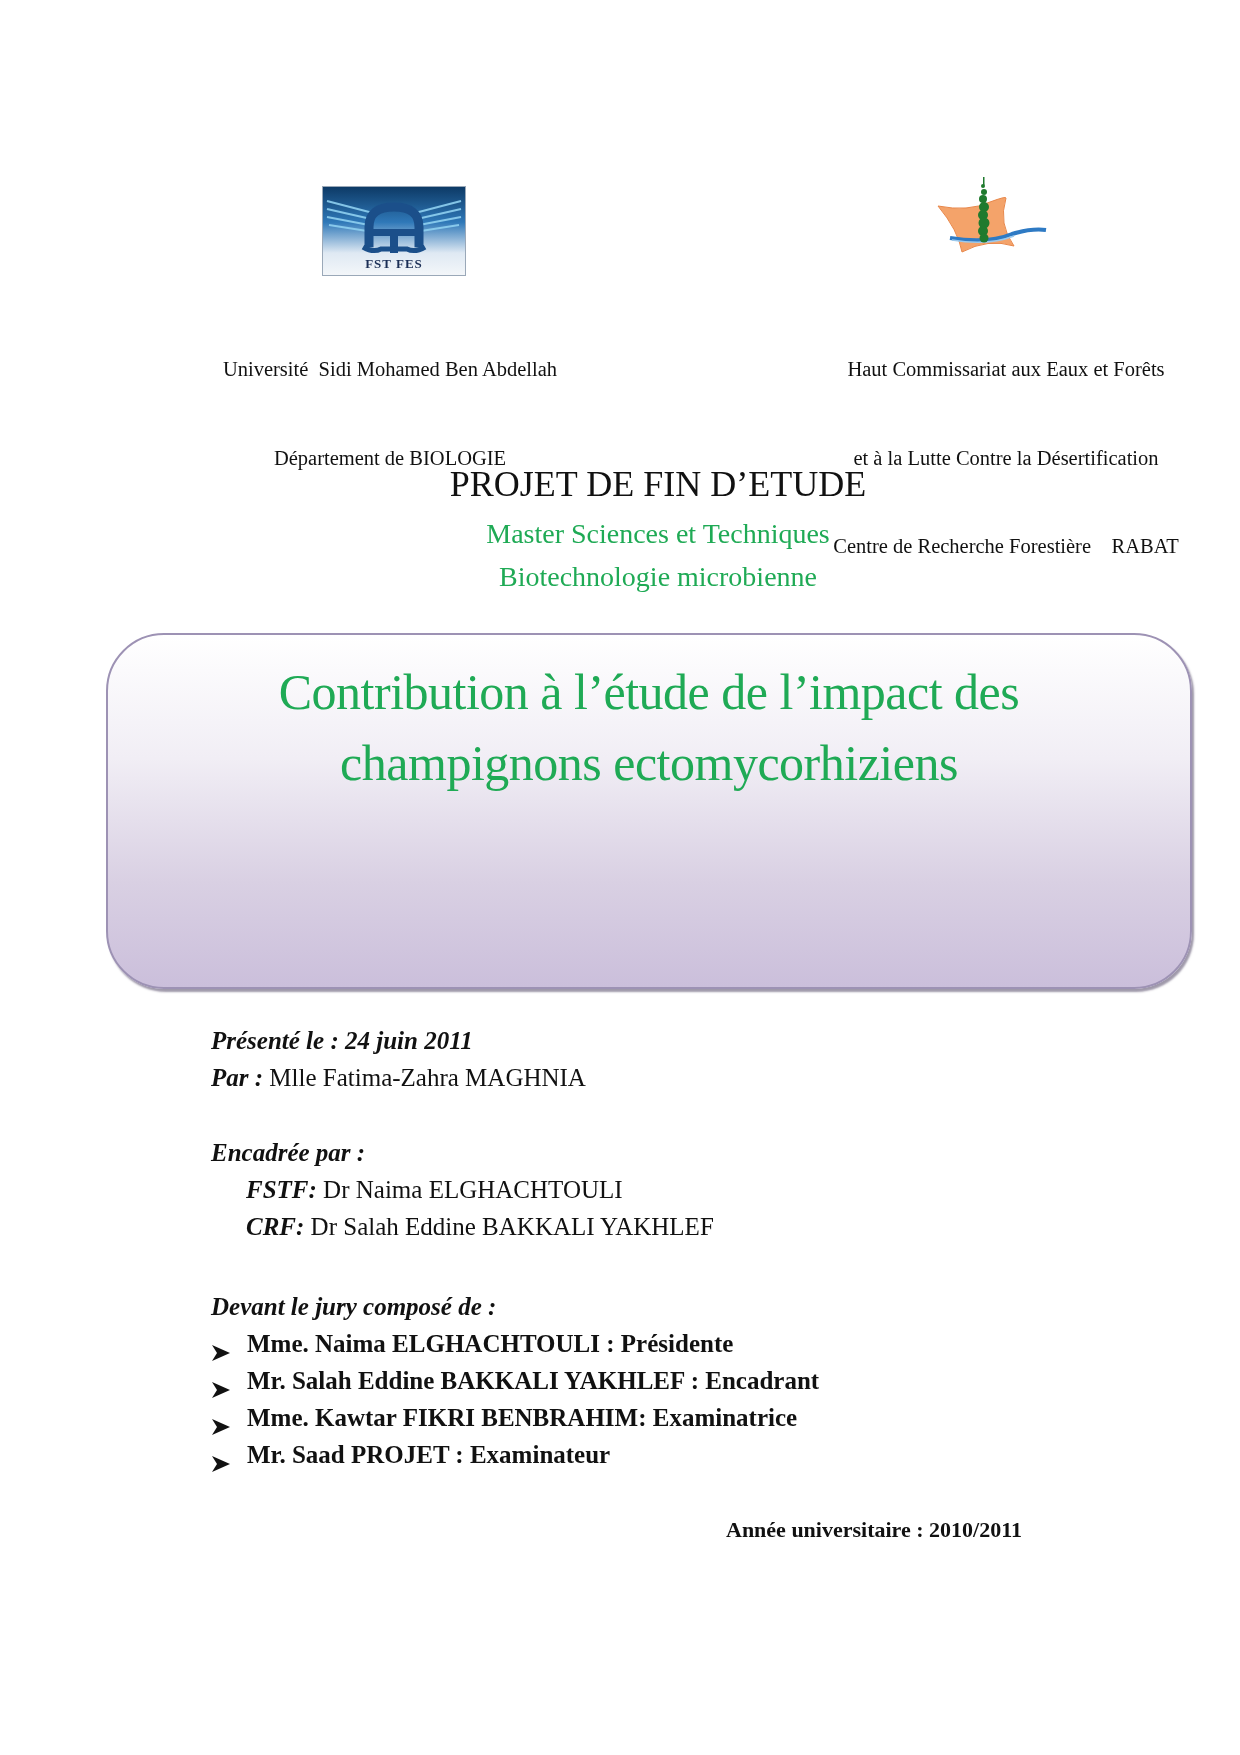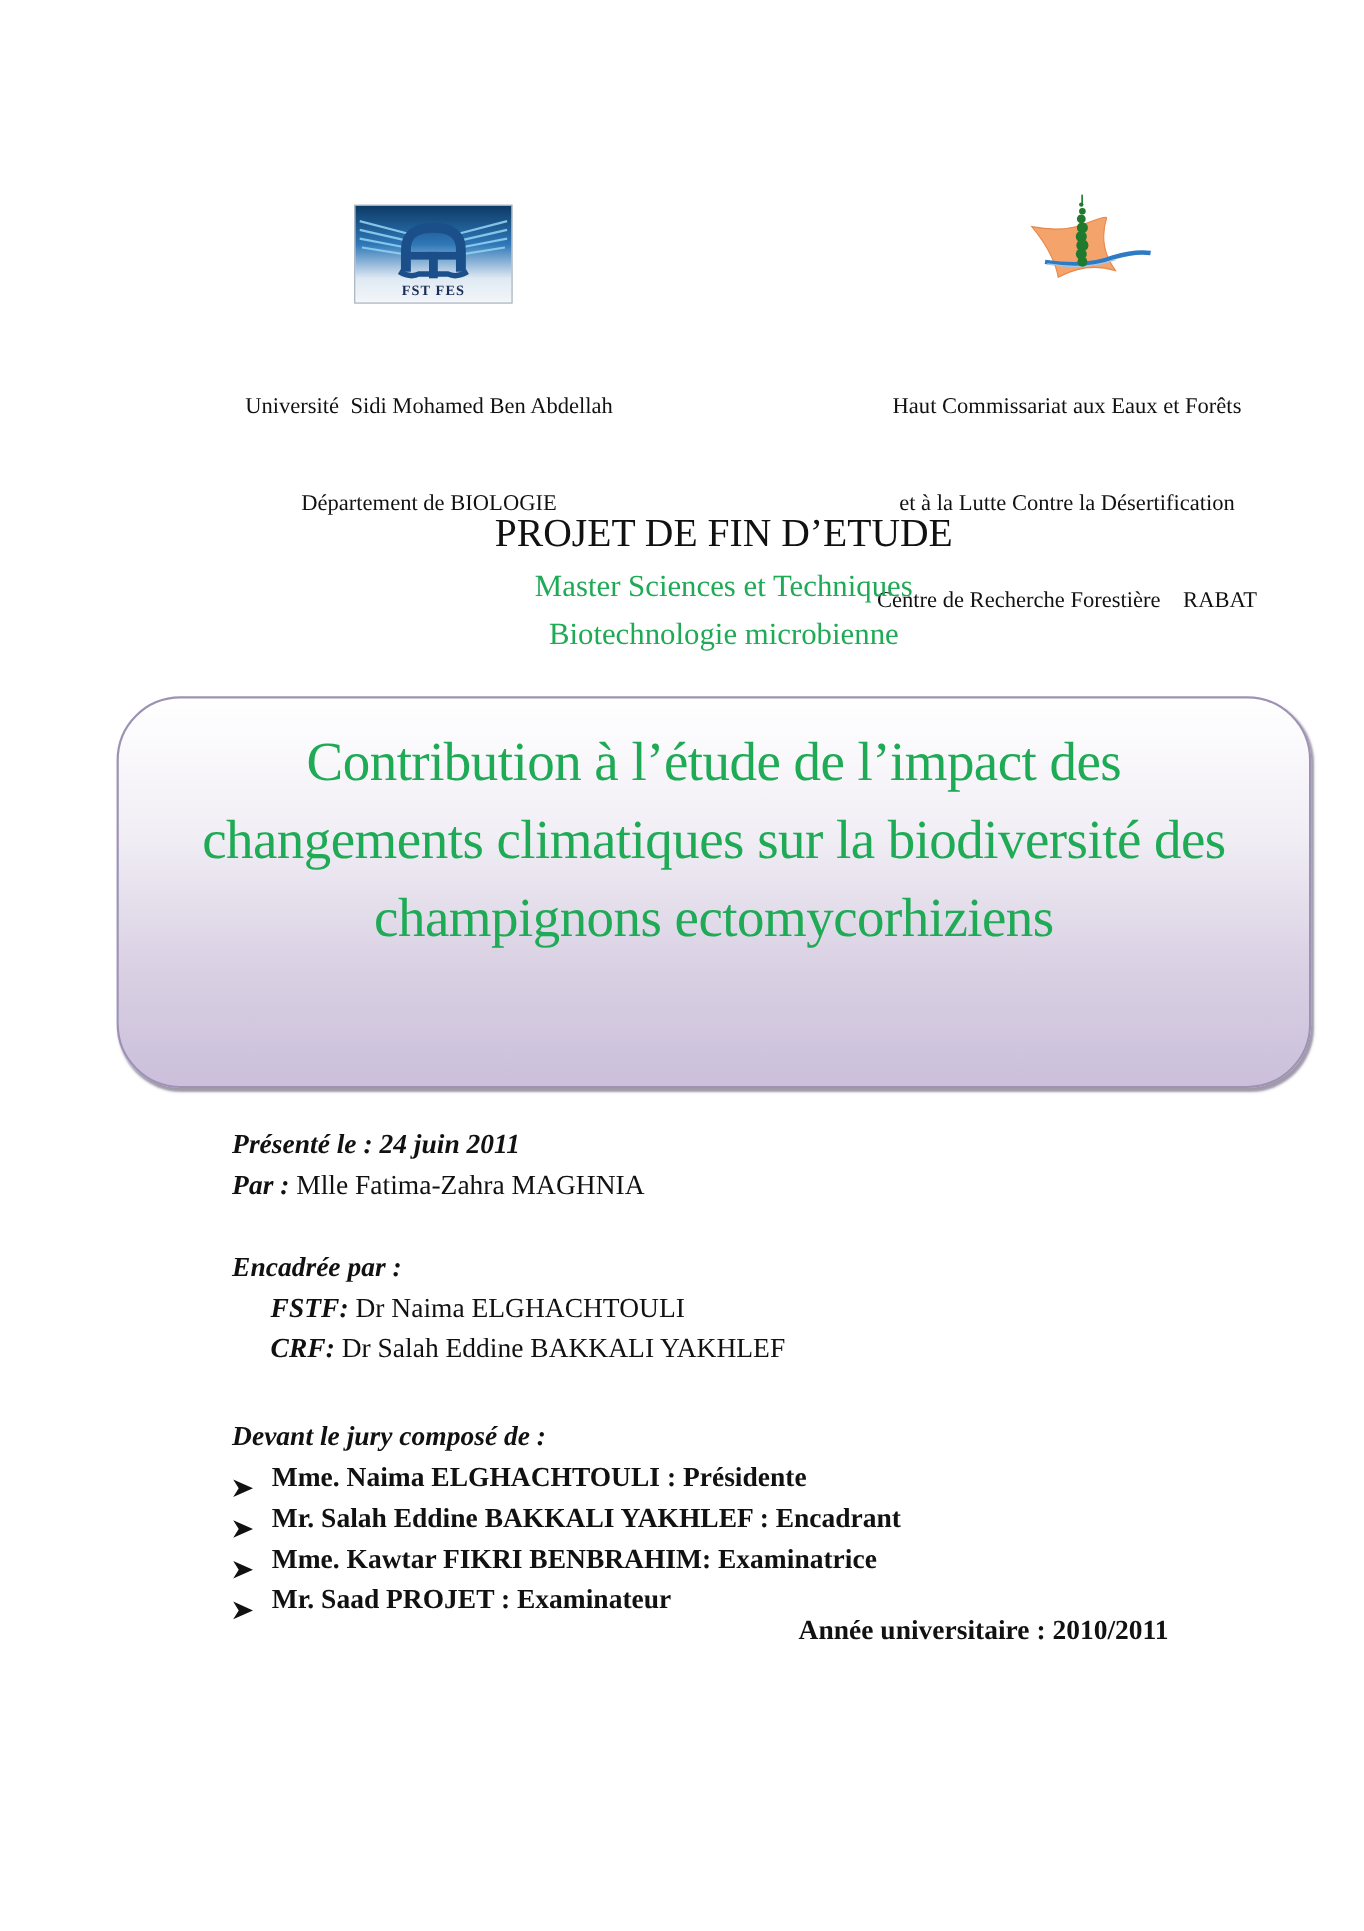--- a/index.html
+++ b/index.html
@@ -13,21 +13,21 @@
               border: 1px solid #9aa8b8; overflow: hidden; }
   .logo-fst svg { position: absolute; left: 0; top: 0; }
   .logo-fst .fst-text { position: absolute; left: 0; right: 0; bottom: 3px; text-align: center;
                         font-family: "Liberation Serif", serif; font-weight: bold; font-size: 13px;
                         color: #1a2e55; letter-spacing: 1px; }
   .logo-forest { left: 928px; top: 172px; width: 130px; height: 100px; }
 
   
   .addr { font-size: 20.5px; line-height: 29.5px; text-align: center; white-space: pre; }
   .addr-left { left: 160px; top: 296px; width: 460px; }
-  .addr-right { left: 760px; top: 296px; width: 420px; }
+  .addr-right { left: 796px; top: 296px; width: 420px; }
 
   
   .projet { left: 0; width: 1316px; top: 463px; text-align: center; font-size: 36px; color: #111; }
   .master { left: 0; width: 1316px; top: 518px; text-align: center; font-size: 28px; color: #1faa55; }
   .biotech { left: 0; width: 1316px; top: 561px; text-align: center; font-size: 28px; color: #1faa55; }
 
   
   .title-box { left: 106px; top: 633px; width: 1082px; height: 352px; border-radius: 58px;
                background: linear-gradient(180deg, #ffffff 0%, #f1eef5 35%, #d9d0e3 70%, #cbbfdb 100%);
                border: 2px solid #9d92b4;
@@ -38,21 +38,21 @@
   .title-line { display: block; white-space: nowrap; text-align: center; }
 
   
   .info { left: 211px; font-size: 25px; line-height: 37px; }
   .b { font-weight: bold; font-style: italic; }
   .indent { padding-left: 35px; }
   .jury-item { display: flex; align-items: flex-end; font-weight: bold; }
   .bullet { width: 36px; display: inline-block; }
   .bullet svg { display: block; }
 
-  .annee { left: 726px; top: 1469px; font-size: 25px; font-weight: bold; }
+  .annee { left: 726px; top: 1517px; font-size: 22px; font-weight: bold; }
 </style>
 </head>
 <body>
 
 <div class="abs logo-fst">
   <svg width="142" height="88" viewBox="0 0 142 88">
     <g stroke="#8fd0f0" stroke-width="2" fill="none" opacity="0.9">
       <path d="M4 14 L50 26"></path>
         <path d="M4 22 L48 32"></path>
         <path d="M4 30 L46 38"></path>
@@ -100,21 +100,20 @@
   <div>Centre de Recherche Forestière    RABAT</div>
 </div>
 
 <div class="abs projet">PROJET DE FIN D’ETUDE</div>
 <div class="abs master">Master Sciences et Techniques</div>
 <div class="abs biotech">Biotechnologie microbienne</div>
 
 <div class="abs title-box">
   <div class="title-text">
     <span class="title-line">Contribution à l’étude de l’impact des</span>
-    <span class="title-line">changements climatiques sur la biodiversité des</span>
     <span class="title-line">champignons ectomycorhiziens</span>
   </div>
 </div>
 
 <div class="abs info" style="top:1022px;">
   <div>
     <span class="b">Présenté le :</span>
     <span class="b">24 juin 2011</span>
   </div>
   <div>

